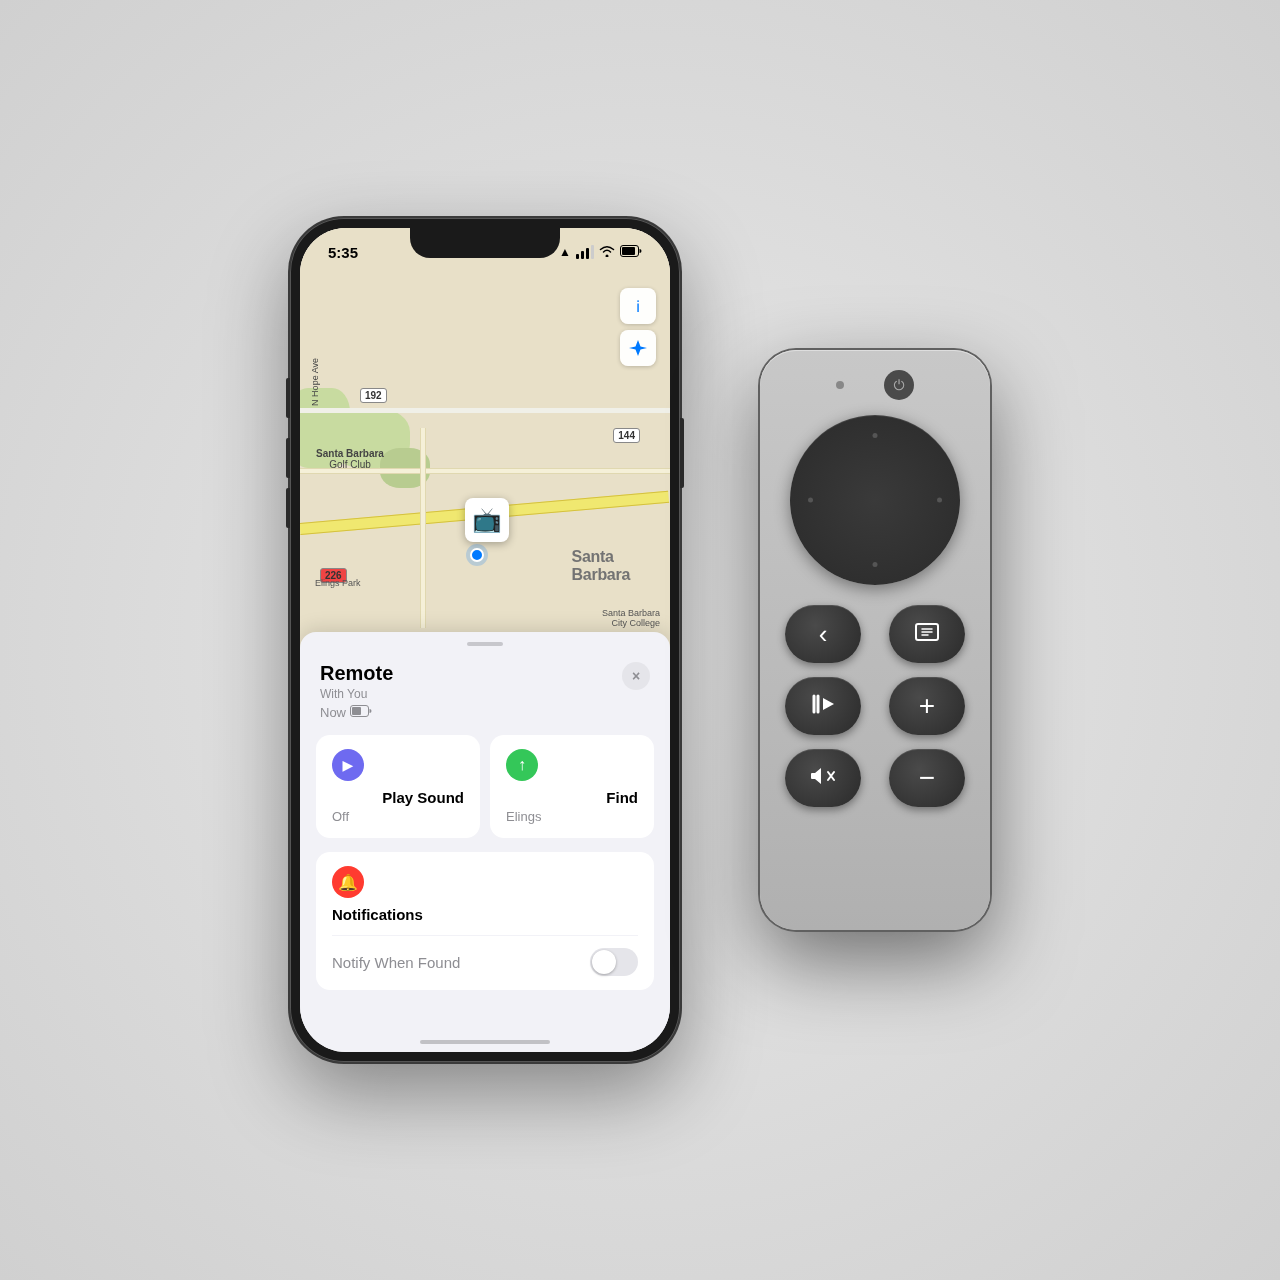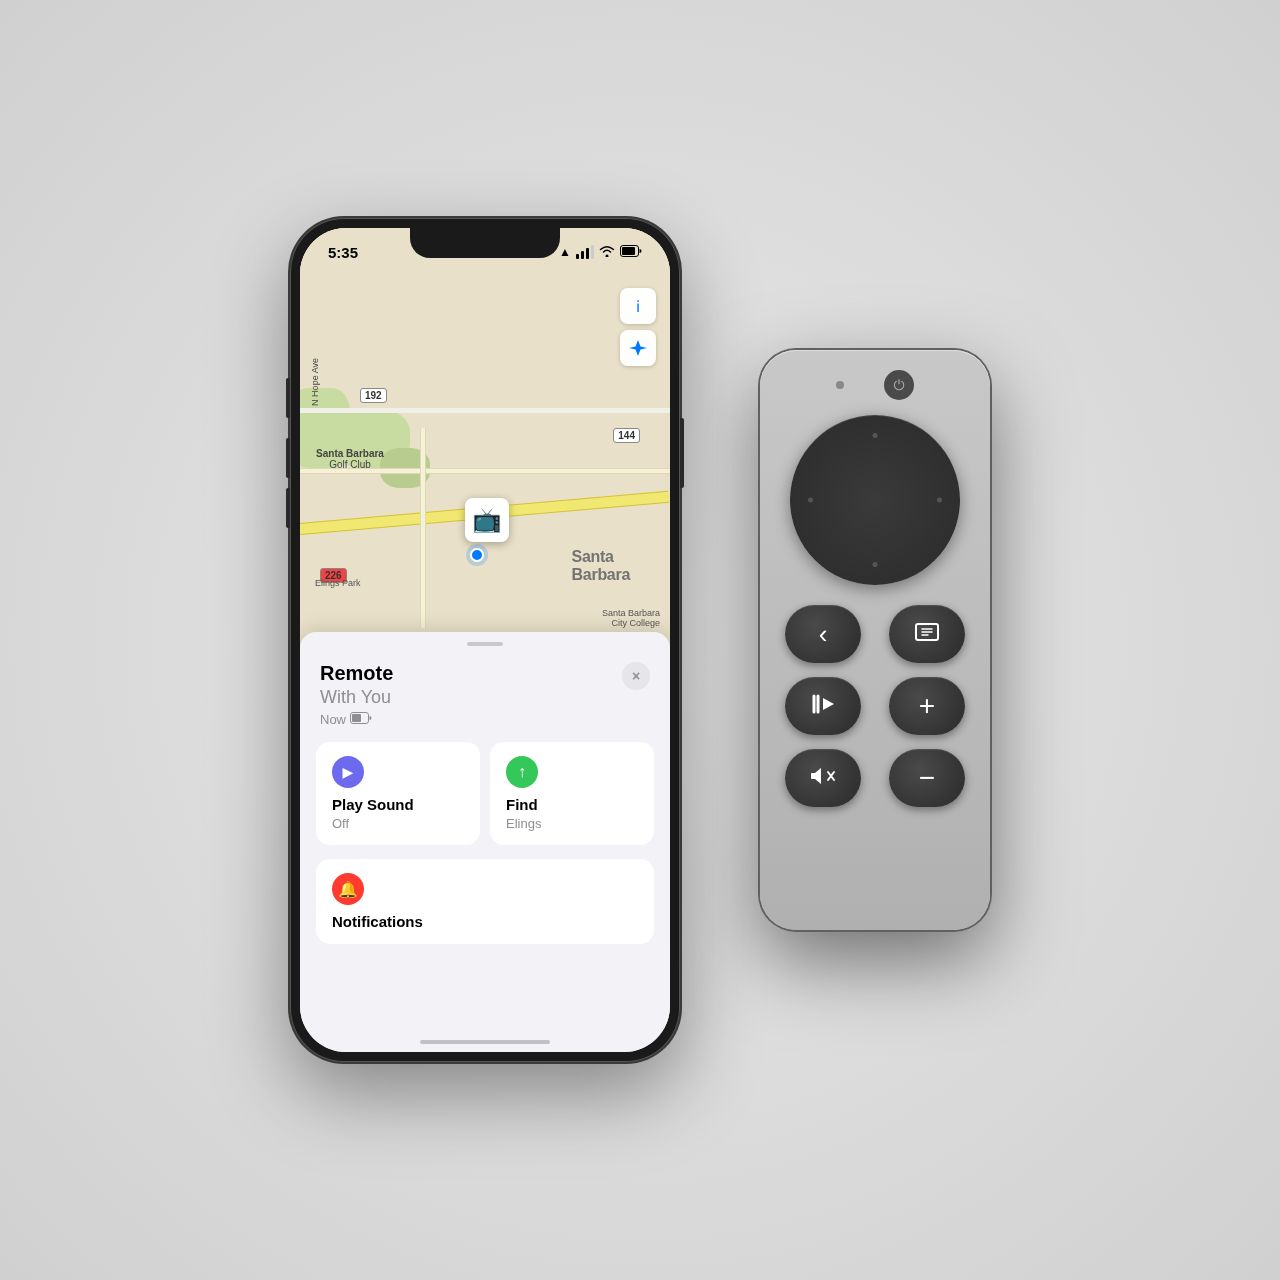--- a/index.html
+++ b/index.html
@@ -221,21 +221,21 @@
       padding: 16px 20px 0;
     }
 
     .device-name {
       font-size: 20px;
       font-weight: 700;
       color: #000;
     }
 
     .device-subtitle {
-      font-size: 18px;
+      font-size: 12px;
       color: #8e8e93;
       margin-top: 2px;
     }
 
     .battery-info {
       display: flex;
       align-items: center;
       gap: 4px;
       margin-top: 2px;
     }
@@ -279,20 +279,21 @@
       display: flex;
       align-items: center;
       justify-content: center;
       margin-bottom: 8px;
     }
 
     .action-title {
       font-size: 15px;
       font-weight: 600;
       color: #000;
+      text-align: right;
     }
 
     .action-subtitle {
       font-size: 13px;
       color: #8e8e93;
       margin-top: 3px;
     }
 
     
     .notifications-section {
@@ -583,20 +584,26 @@
               <span style="color:#fff; font-size:16px; font-weight:700;">↑</span>
             </div>
             <div class="action-title">Find</div>
             <div class="action-subtitle">Elings</div>
           </div>
         </div>
 
         <div class="notifications-section">
           <div class="notif-icon">🔔</div>
           <div class="notif-title">Notifications</div>
+          <div class="notif-row">
+            <span class="notif-label">Notify When Found</span>
+            <div class="toggle">
+              <div class="toggle-knob"></div>
+            </div>
+          </div>
         </div>
 
         <div class="home-indicator"></div>
       </div>
 
     </div>
   </div>
 
   <div class="remote">
 

